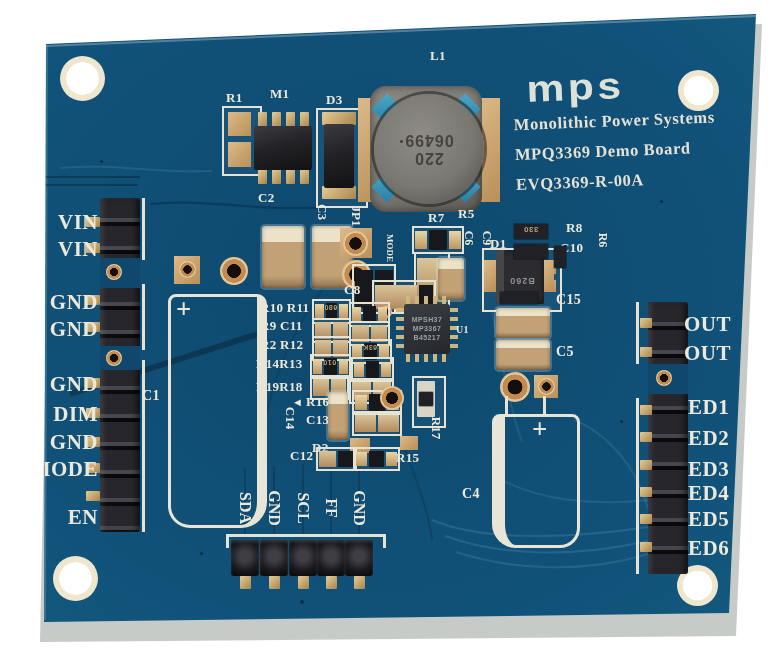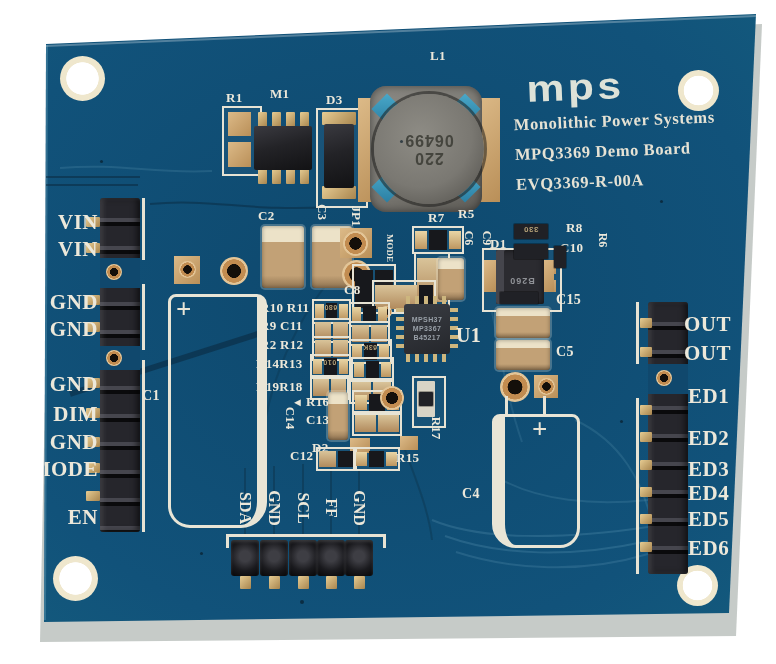--- a/index.html
+++ b/index.html
@@ -149,21 +149,21 @@
     <div class="gold" style="left:640px;top:318px;width:12px;height:10px"></div>
     <div class="gold" style="left:640px;top:347px;width:12px;height:10px"></div>
     <div class="gold" style="left:640px;top:405px;width:12px;height:10px"></div>
     <div class="gold" style="left:640px;top:432px;width:12px;height:10px"></div>
     <div class="gold" style="left:640px;top:460px;width:12px;height:10px"></div>
     <div class="gold" style="left:640px;top:487px;width:12px;height:10px"></div>
     <div class="gold" style="left:640px;top:514px;width:12px;height:10px"></div>
     <div class="gold" style="left:640px;top:542px;width:12px;height:10px"></div>
     <div class="lbl big" style="left:684px;top:312px">OUT</div>
     <div class="lbl big" style="left:684px;top:341px">OUT</div>
-    <div class="lbl big" style="left:688px;top:384px">ED1</div>
+    <div class="lbl big" style="left:688px;top:395px">ED1</div>
     <div class="lbl big" style="left:688px;top:426px">ED2</div>
     <div class="lbl big" style="left:688px;top:457px">ED3</div>
     <div class="lbl big" style="left:688px;top:481px">ED4</div>
     <div class="lbl big" style="left:688px;top:507px">ED5</div>
     <div class="lbl big" style="left:688px;top:536px">ED6</div>
 
     <div class="sline" style="left:226px;top:534px;width:160px;height:3px"></div>
     <div class="sline" style="left:226px;top:534px;width:3px;height:14px"></div>
     <div class="sline" style="left:383px;top:534px;width:3px;height:14px"></div>
     <div class="pinb" style="left:231px;top:540px;width:28px;height:36px"></div>
@@ -211,21 +211,21 @@
     <div class="l1-blue" style="left:376px;top:98px"></div>
     <div class="l1-blue" style="left:454px;top:98px"></div>
     <div class="l1-blue" style="left:376px;top:176px"></div>
     <div class="l1-blue" style="left:454px;top:176px"></div>
     <div id="l1-circle"></div>
     <div id="l1-text">
       <span>220</span>
       <span>06499</span>
     </div>
 
-    <div class="lbl" style="left:258px;top:208px">C2</div>
+    <div class="lbl" style="left:258px;top:190px">C2</div>
     <div class="capc" style="left:262px;top:226px;width:42px;height:62px"></div>
     <div class="vl" style="left:322px;top:212px">C3</div>
     <div class="capc" style="left:312px;top:226px;width:40px;height:62px"></div>
     <div class="vl" style="left:356px;top:216px">JP1</div>
     <div class="sq" style="left:340px;top:228px;width:32px;height:30px"></div>
     <div class="ring" style="left:343px;top:231px;width:25px;height:25px"></div>
     <div class="ring" style="left:342px;top:260px;width:29px;height:29px"></div>
     <div class="vl" style="left:390px;top:248px;font-size:9px">MODE</div>
 
     <div class="box" style="left:352px;top:264px;width:38px;height:44px">
@@ -275,21 +275,21 @@
 
     <div class="qpin-h" style="left:406px;top:296px;width:42px"></div>
     <div class="qpin-h" style="left:406px;top:354px;width:42px"></div>
     <div class="qpin-v" style="left:396px;top:308px;height:42px"></div>
     <div class="qpin-v" style="left:450px;top:308px;height:42px"></div>
     <div id="u1-body">
       <span>MPSH37</span>
       <span>MP3367</span>
       <span>B45217</span>
     </div>
-    <div class="lbl" style="left:456px;top:324px;font-size:20px">U1</div>
+    <div class="lbl" style="left:456px;top:324px;font-size:10px">U1</div>
     <div class="ring" style="left:380px;top:306px;width:12px;height:12px"></div>
 
     <div class="lbl" style="left:260px;top:300px">R10 R11</div>
     <div class="box" style="left:312px;top:299px;width:33px;height:19px">
       <i class="p"></i>
         <i class="c">
           <span class="mk" style="font-size:7px">680</span>
         </i>
         <i class="p"></i>
     </div>

